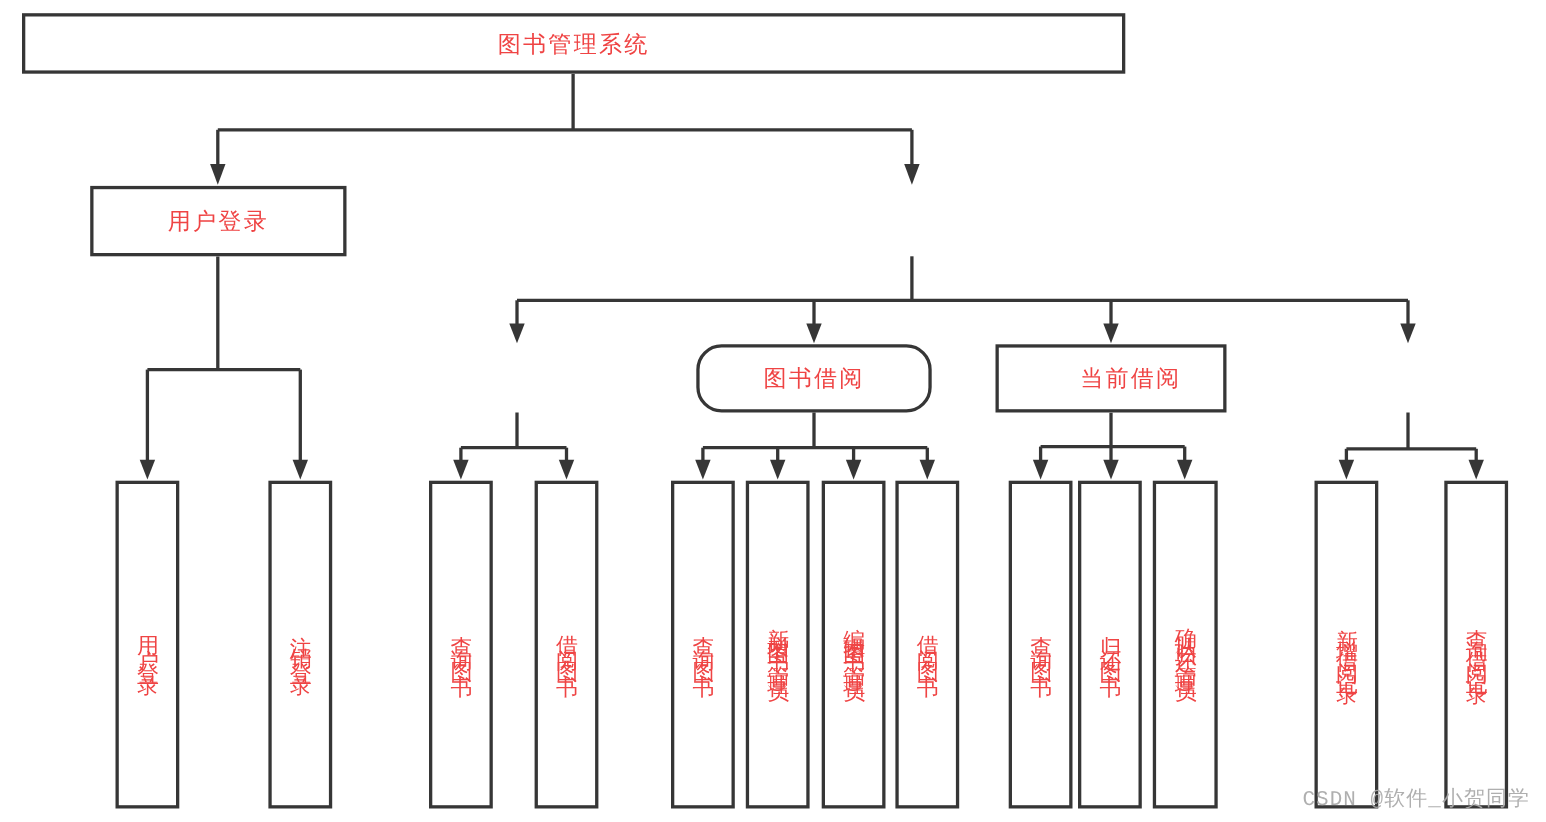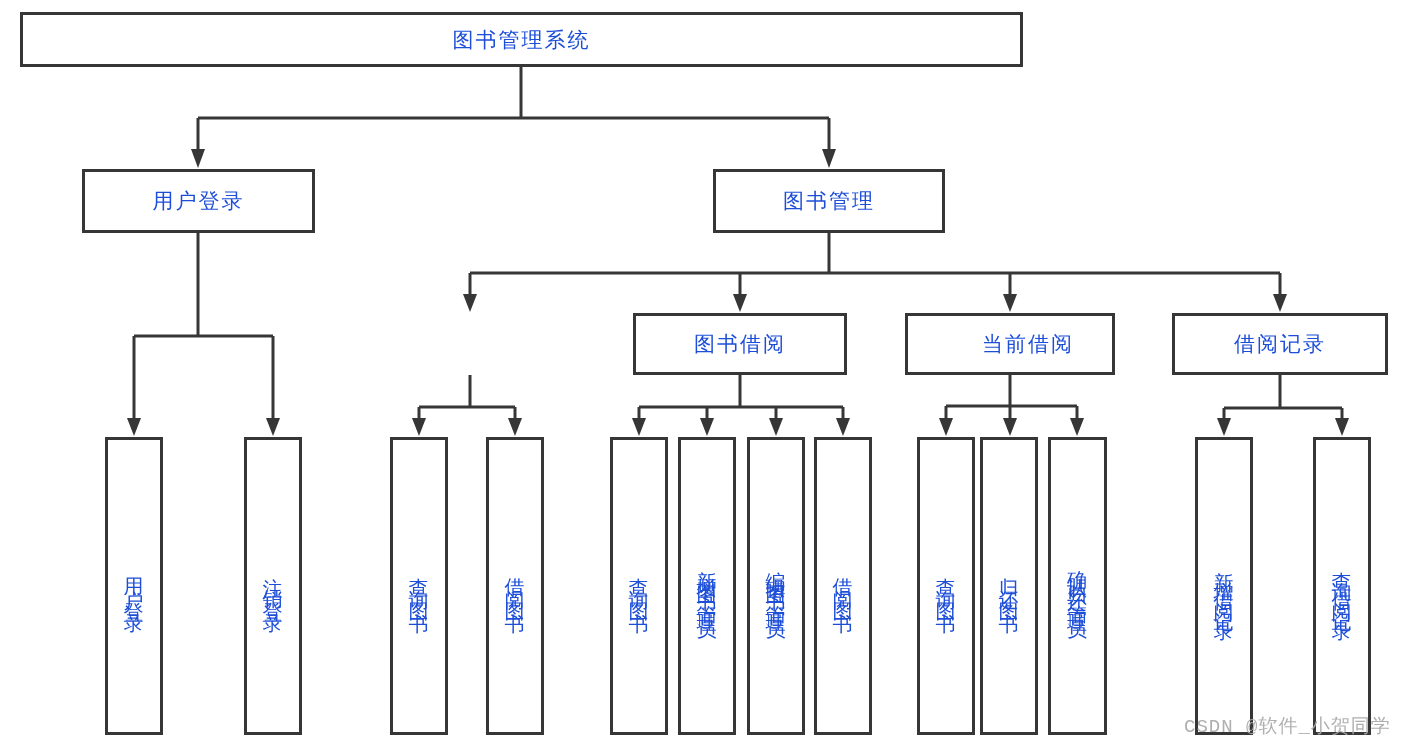--- a/index.html
+++ b/index.html
@@ -10,21 +10,21 @@
     font-family:"Liberation Sans",sans-serif;
     overflow:hidden;
   }
   #wires{position:absolute;left:0;top:0;width:1405px;height:747px;z-index:0;}
   .node{
     position:absolute;
     box-sizing:border-box;
     background:#ffffff;
     border:3px solid #363636;
     display:flex;align-items:center;justify-content:center;
-    color:#1d4ed8;
+    color:#ef4444;
     z-index:1;
   }
   .hnode{
     font-size:21px;
     letter-spacing:2px;
     white-space:nowrap;
   }
   .leaf{
     writing-mode:vertical-rl;
     text-orientation:mixed;
@@ -127,32 +127,26 @@
     </g>
   </svg>
 
   <div class="node hnode" style="left:20px;top:12px;width:1003px;height:55px;">
     <span>图书管理系统</span>
   </div>
 
   <div class="node hnode" style="left:82px;top:169px;width:233px;height:64px;">
     <span>用户登录</span>
   </div>
-  <div class="node hnode" style="left:713px;top:169px;width:232px;height:64px;">
-    <span>图书管理</span>
-  </div>
 
-  <div class="node hnode" style="left:633px;top:313px;width:214px;height:62px;">
+  <div class="node hnode" style="left:633px;top:313px;width:214px;height:62px;border-radius:23px;">
     <span>图书借阅</span>
   </div>
   <div class="node hnode" style="left:905px;top:313px;width:210px;height:62px;padding-left:36px;">
     <span>当前借阅</span>
-  </div>
-  <div class="node hnode" style="left:1172px;top:313px;width:216px;height:62px;">
-    <span>借阅记录</span>
   </div>
 
   <div class="node leaf" style="left:105px;top:437px;width:58px;height:298px;">
     <span>用户登录</span>
   </div>
   <div class="node leaf" style="left:244px;top:437px;width:58px;height:298px;">
     <span>注销登录</span>
   </div>
 
   <div class="node leaf" style="left:390px;top:437px;width:58px;height:298px;">

